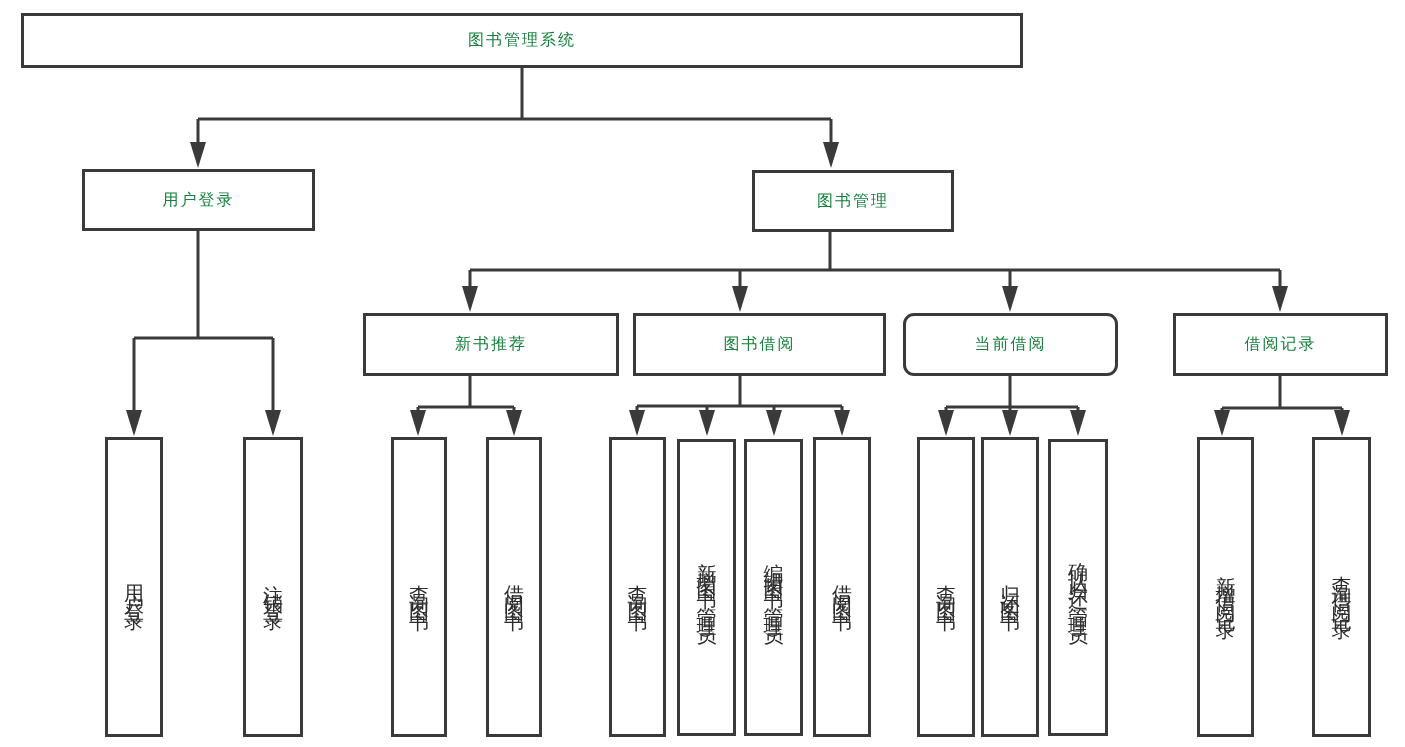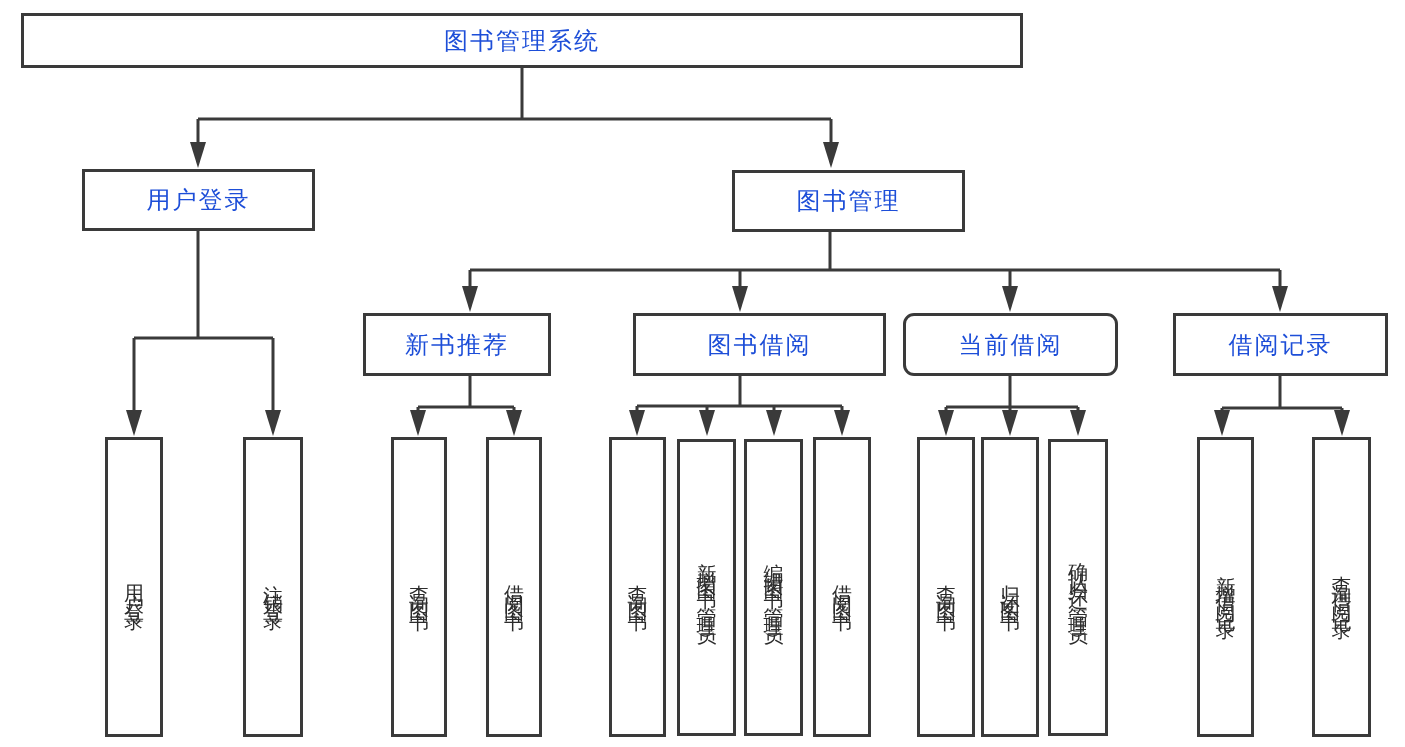--- a/index.html
+++ b/index.html
@@ -1,21 +1,21 @@
 <!DOCTYPE html>
 <html><head>
 <meta charset="utf-8">
 <style>
   html,body{margin:0;padding:0;background:#fff;}
   body{font-family:"Liberation Sans",sans-serif;}
   .canvas{position:relative;width:1405px;height:747px;background:#ffffff;overflow:hidden;}
   .connectors{position:absolute;left:0;top:0;width:1405px;height:747px;}
   .node{position:absolute;box-sizing:border-box;border:3px solid #3a3a3a;background:#ffffff;
         display:flex;align-items:center;justify-content:center;}
-  .lbl{font-size:24px;color:#1d4ed8;letter-spacing:2px;white-space:nowrap;}
+  .lbl{font-size:16px;color:#15803d;letter-spacing:2px;white-space:nowrap;}
   .lblv{writing-mode:vertical-rl;font-size:20px;color:#2c2c2c;letter-spacing:9px;line-height:1.05;}
   .watermark{position:absolute;right:8px;bottom:8px;font-size:18px;color:#b3b3b3;
              letter-spacing:1px;z-index:5;white-space:nowrap;}
 </style>
 </head>
 <body>
 
 <div class="canvas">
 
   <svg class="connectors" viewBox="0 0 1405 747" xmlns="http://www.w3.org/2000/svg">
@@ -51,25 +51,25 @@
     </g>
   </svg>
 
   <div class="node" style="left:21px;top:13px;width:1002px;height:55px;">
     <span class="lbl">图书管理系统</span>
   </div>
 
   <div class="node" style="left:82px;top:169px;width:233px;height:62px;">
     <span class="lbl">用户登录</span>
   </div>
-  <div class="node" style="left:732px;top:170px;width:233px;height:62px;text-align:right;">
+  <div class="node" style="left:752px;top:170px;width:202px;height:62px;text-align:right;">
     <span class="lbl">图书管理</span>
   </div>
 
-  <div class="node" style="left:363px;top:313px;width:188px;height:63px;">
+  <div class="node" style="left:363px;top:313px;width:256px;height:63px;">
     <span class="lbl">新书推荐</span>
   </div>
   <div class="node" style="left:633px;top:313px;width:253px;height:63px;">
     <span class="lbl">图书借阅</span>
   </div>
   <div class="node" style="left:903px;top:313px;width:215px;height:63px;border-radius:11px;">
     <span class="lbl">当前借阅</span>
   </div>
   <div class="node" style="left:1173px;top:313px;width:215px;height:63px;">
     <span class="lbl">借阅记录</span>

